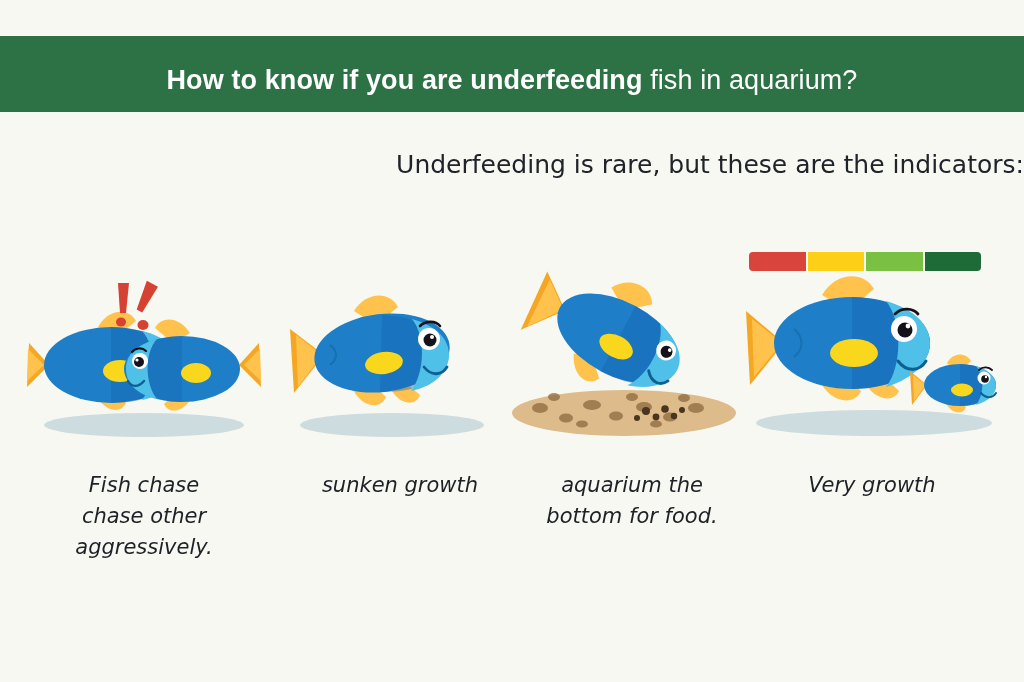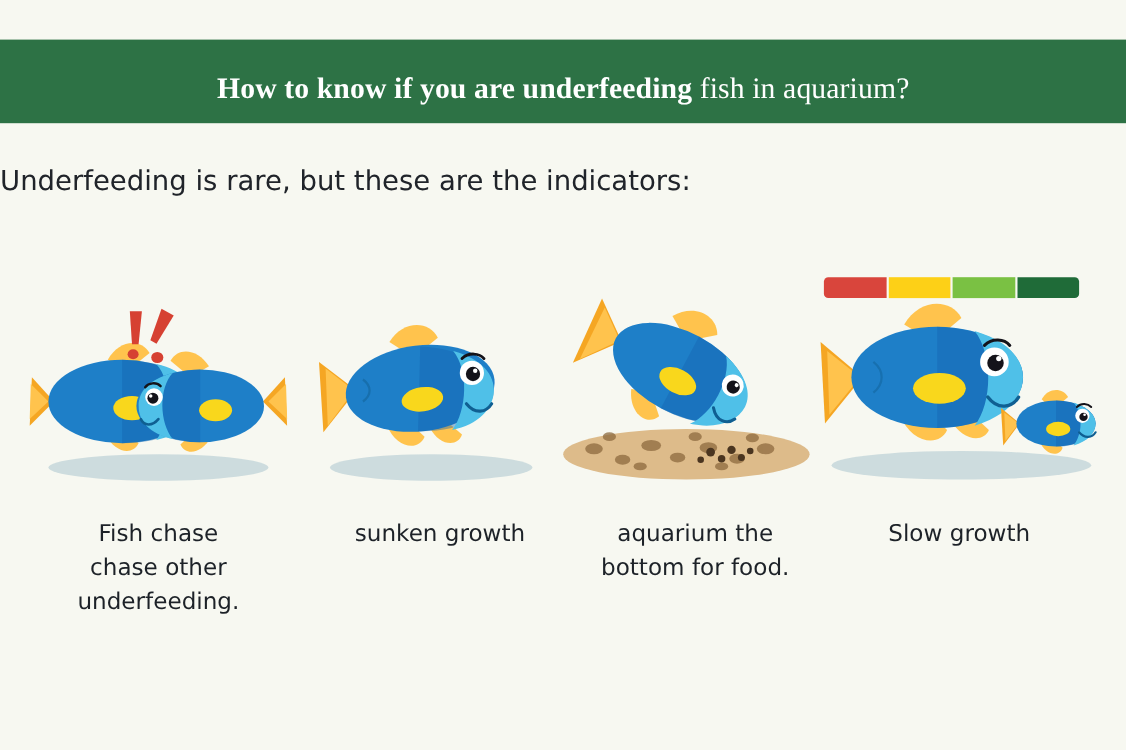--- a/index.html
+++ b/index.html
@@ -16,38 +16,38 @@
   .banner{
     position:absolute;left:0;top:36px;width:1024px;height:76px;
     background:#2d7245;
     display:flex;align-items:center;justify-content:center;
   }
   .banner-title{
     color:#ffffff;
     font-size:27px;
     letter-spacing:.1px;
     white-space:nowrap;
-    font-family:Liberation Serif, serif;
+    font-family:Liberation Sans, sans-serif;
     margin-top:13px;
   }
   .banner-title .strong{font-weight:bold;}
   .banner-title .light{font-weight:normal;}
 
   
   .subtitle{
     position:absolute;left:0;top:150px;width:1024px;
-    text-align:left;
+    text-align:right;
     color:#20242a;
     font-size:25px;
     font-family:"DejaVu Sans", sans-serif;
   }
 
   
   .panels{
-    position:absolute;left:0;top:225px;width:952px;height:400px;
+    position:absolute;left:0;top:225px;width:952px;height:400px;font-style:italic;
   }
   .panel{
     position:absolute;top:0;width:256px;height:400px;
   }
   .panel-1{left:16px;}
   .panel-2{left:272px;}
   .panel-3{left:504px;}
   .panel-4{left:744px;}
 
   .art{position:absolute;left:0;top:0;width:100%;height:240px;}
@@ -134,21 +134,21 @@
             <path d="M102 58 L113 58 L110 88 L104 88 Z" fill="#d64132"></path>
             <ellipse cx="105" cy="97" rx="5" ry="4.5" fill="#d64132"></ellipse>
             <path d="M128 56 L140 60 L129 88 L123 86 Z" fill="#d64132" transform="rotate(10 131 72)"></path>
             <ellipse cx="127" cy="100" rx="5.5" ry="5" fill="#d64132"></ellipse>
           </g>
         </svg>
       </div>
       <div class="caption">
         <span>Fish chase</span>
         <span>chase other</span>
-        <span>underfeeding.</span>
+        <span>aggressively.</span>
       </div>
     </div>
 
     <div class="panel panel-2">
       <div class="art">
         <svg width="256" height="240" viewBox="0 0 256 240" xmlns="http://www.w3.org/2000/svg">
           <ellipse cx="120" cy="200" rx="92" ry="12" fill="#c6d7da" opacity="0.85"></ellipse>
           <g>
             <path d="M52 130 L18 104 L22 168 Z" fill="#f5a623"></path>
             <path d="M50 130 L24 110 L26 162 Z" fill="#ffc34d"></path>
@@ -255,18 +255,18 @@
             <ellipse cx="218" cy="165" rx="11" ry="6.5" fill="#f9d71c"></ellipse>
             <circle cx="240" cy="153" r="6.5" fill="#ffffff"></circle>
             <circle cx="241" cy="154" r="3.8" fill="#14131a"></circle>
             <circle cx="242" cy="152" r="1.2" fill="#ffffff"></circle>
             <path d="M235 145 C239 141 245 142 248 145" stroke="#14131a" stroke-width="1.8" fill="none" stroke-linecap="round"></path>
             <path d="M237 168 C242 174 249 173 252 168" stroke="#0f5f92" stroke-width="2" fill="none" stroke-linecap="round"></path>
           </g>
         </svg>
       </div>
       <div class="caption">
-        <span>Slow growth</span>
+        <span>Very growth</span>
       </div>
     </div>
 
   </div>
 </div>
 
 </body></html>

